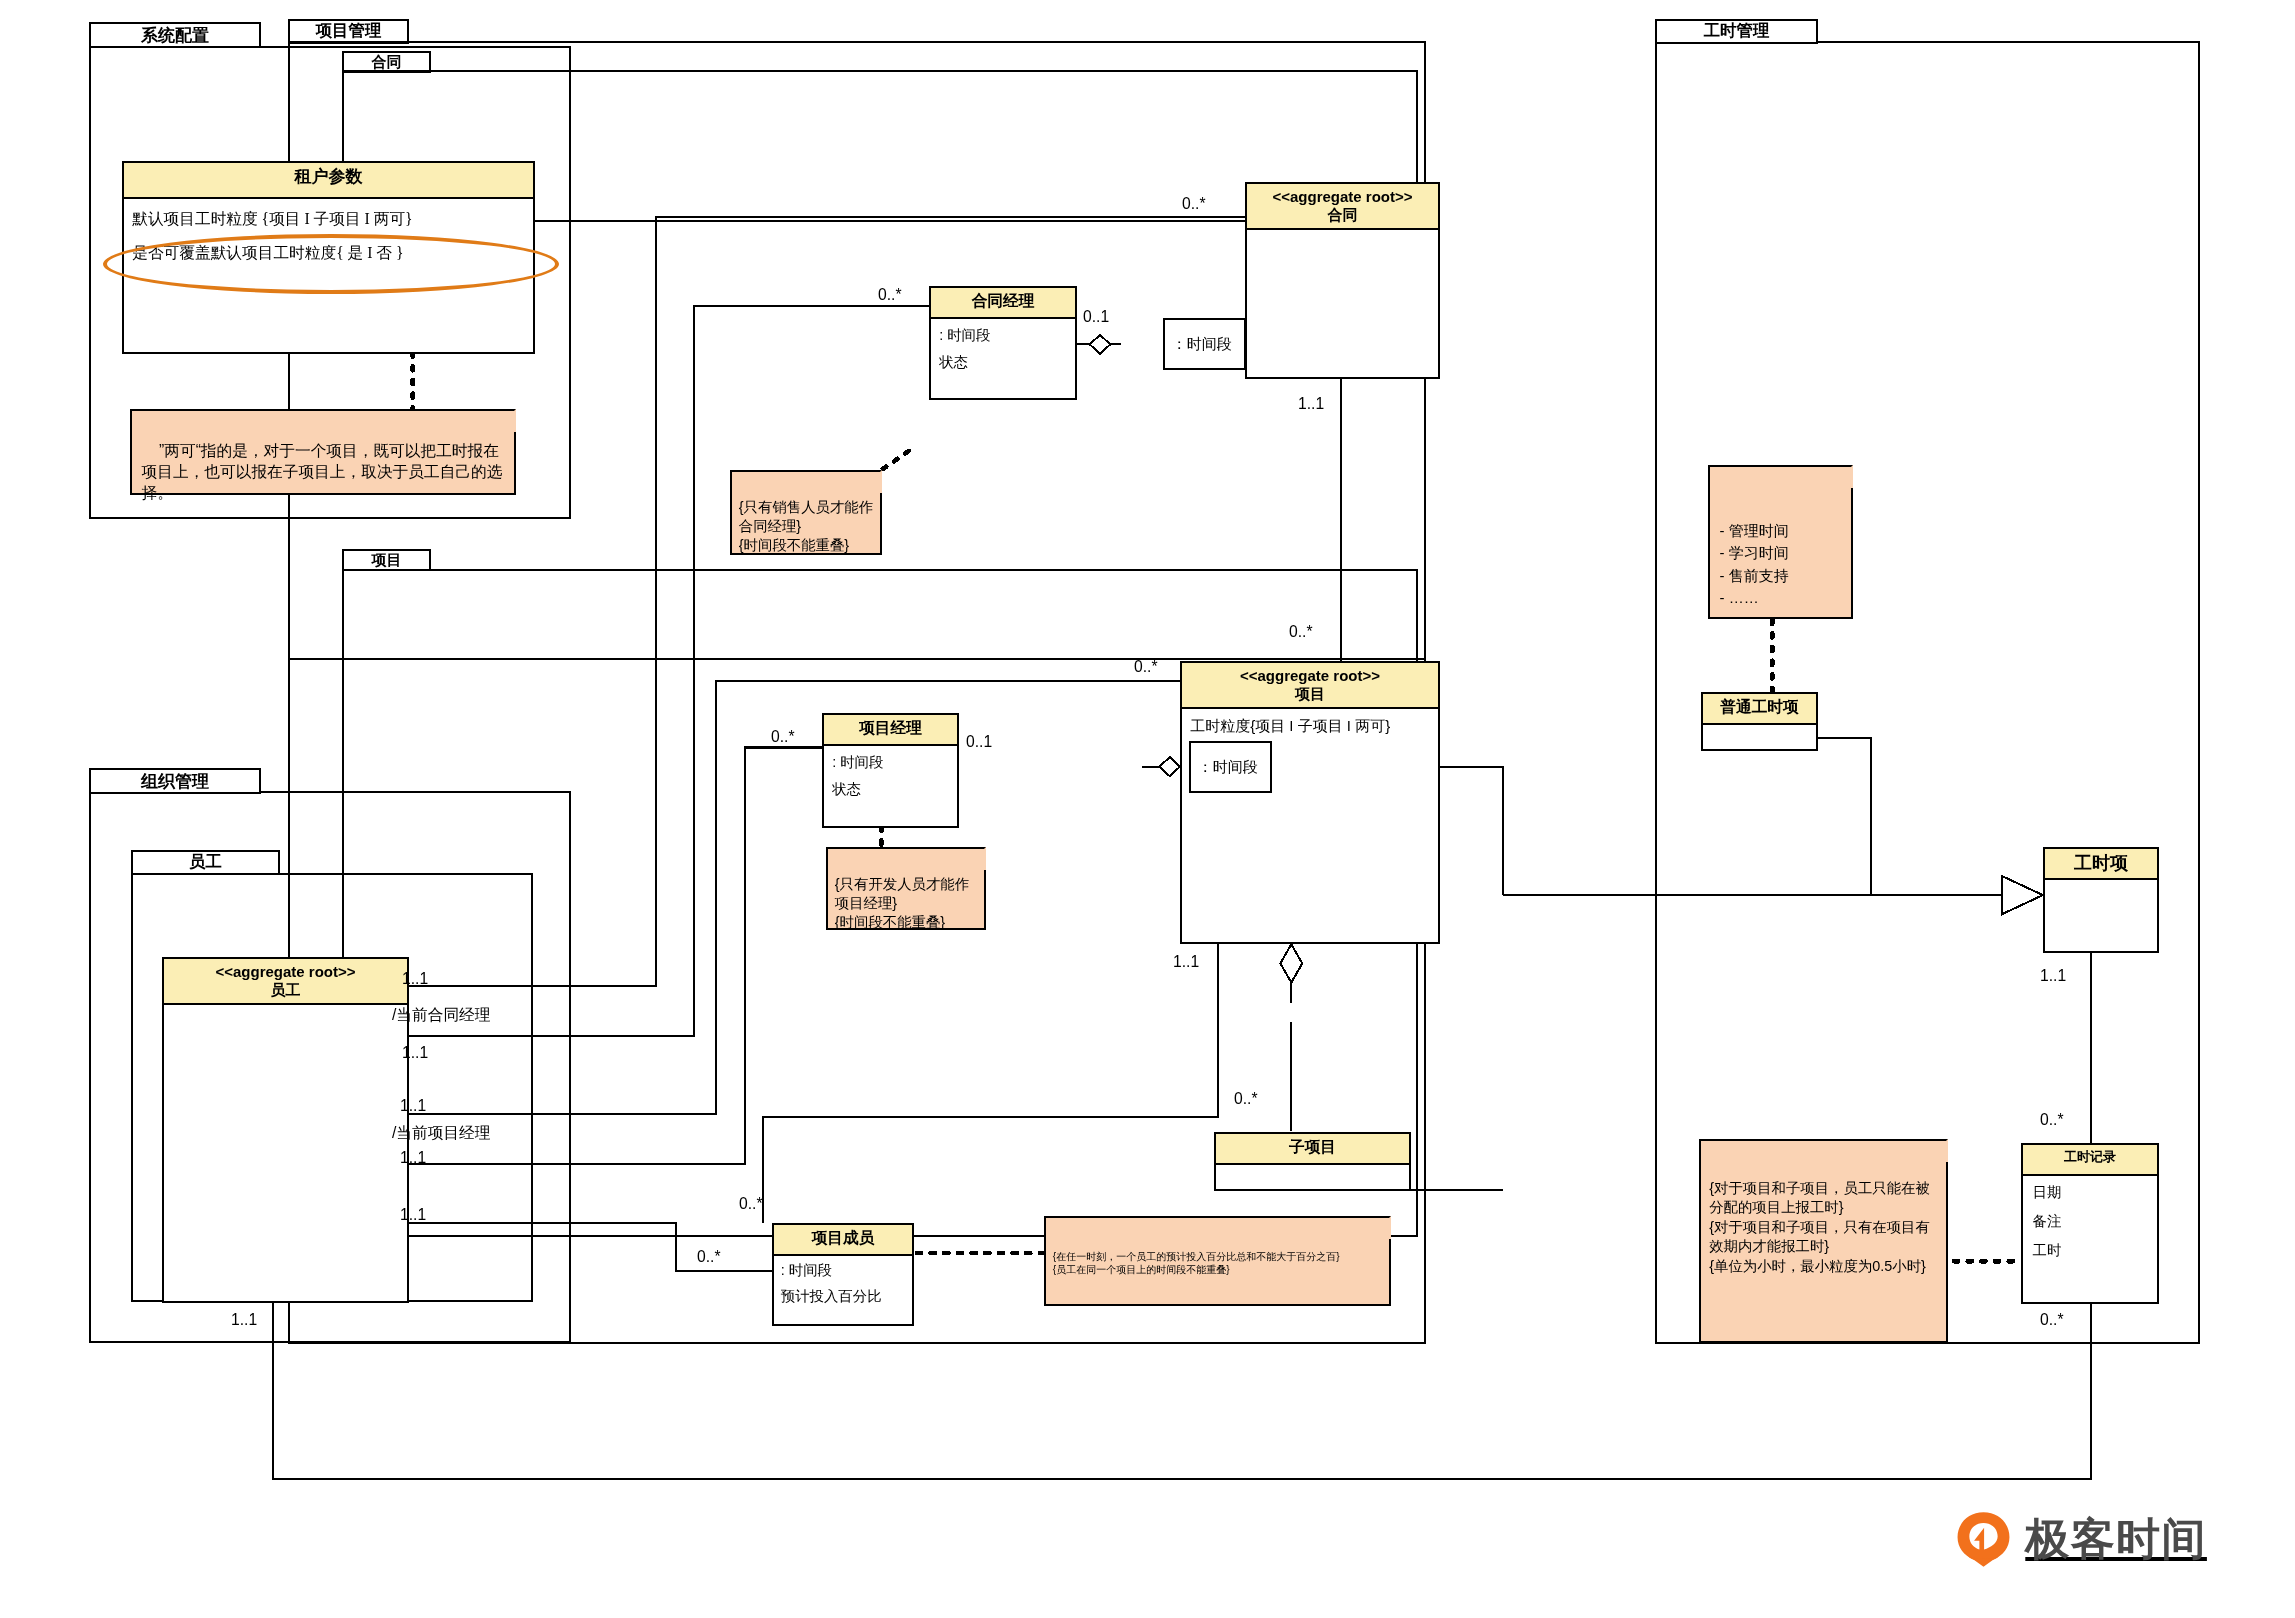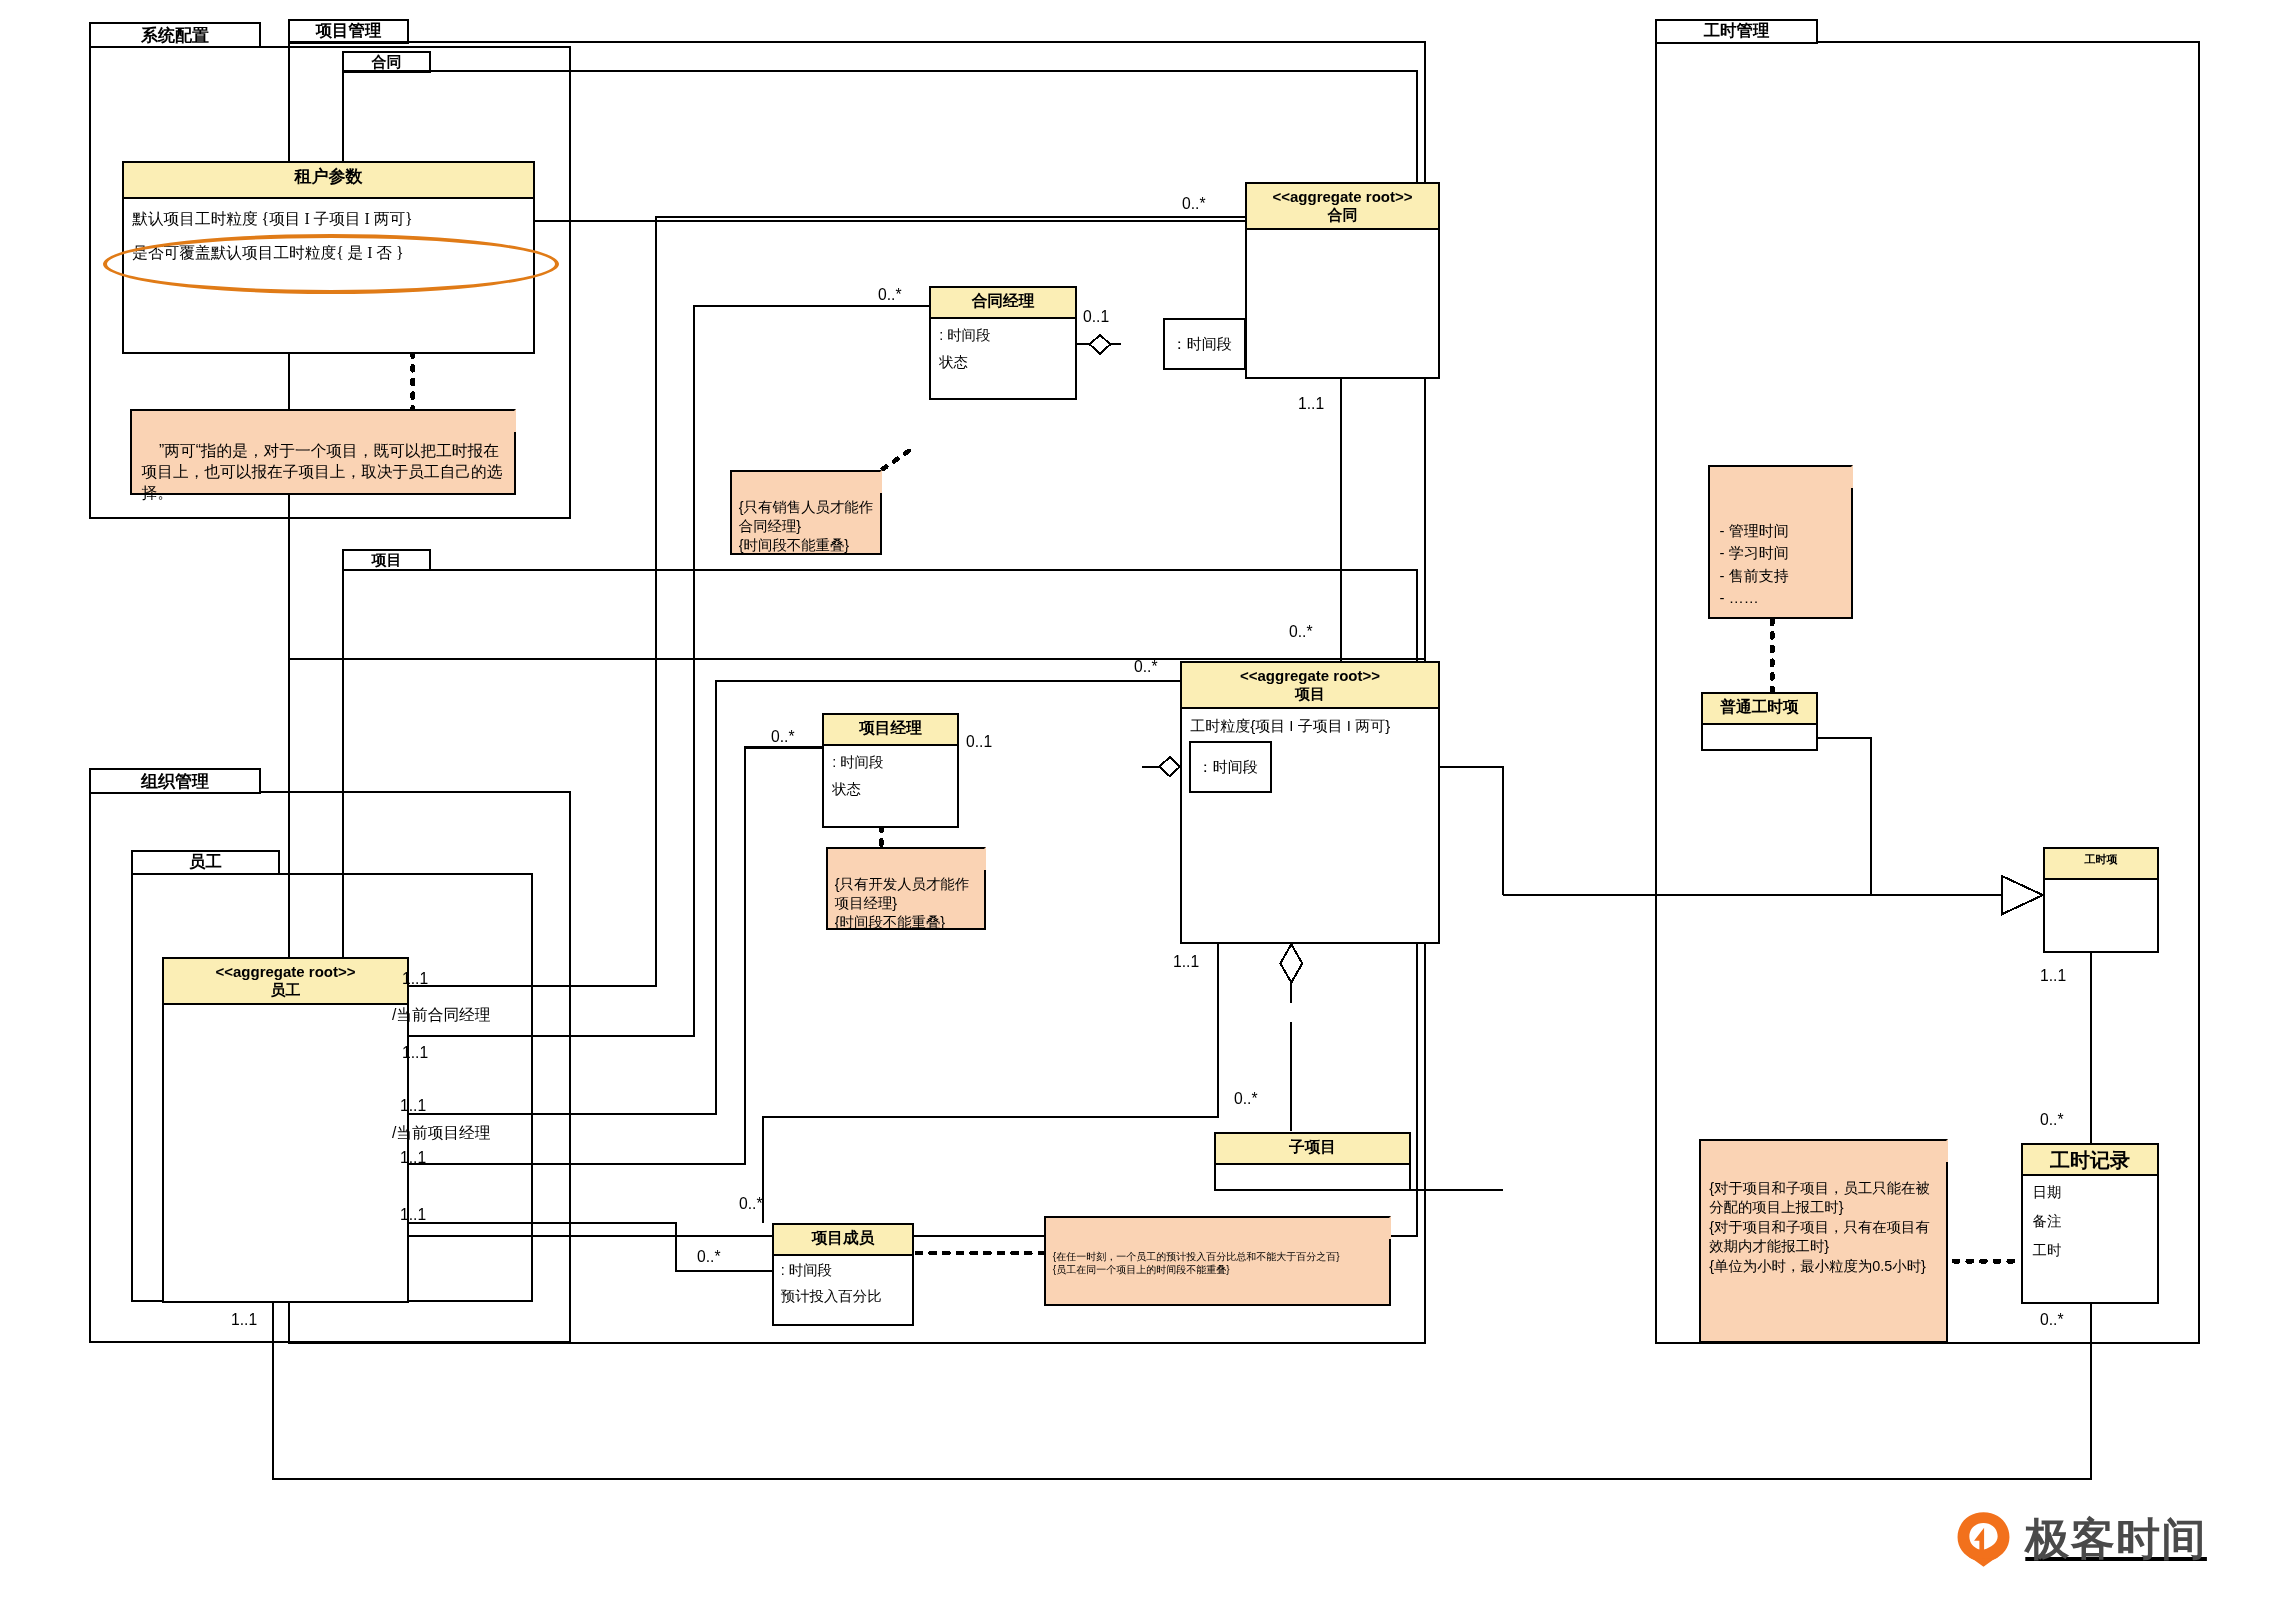--- a/index.html
+++ b/index.html
@@ -206,27 +206,27 @@
     </div>
   </div>
 
   <div class="cls" style="left:1701px;top:692px;width:117px;height:59px;">
     <div class="cls-head" style="font-size:15.7px;height:31px;">
       <span>普通工时项</span>
     </div>
   </div>
 
   <div class="cls" style="left:2043px;top:847px;width:116px;height:106px;">
-    <div class="cls-head" style="font-size:11px;height:31px;text-align:center;">
+    <div class="cls-head" style="font-size:18px;height:31px;text-align:center;">
       <span>工时项</span>
     </div>
   </div>
 
   <div class="cls" style="left:2021px;top:1143px;width:138px;height:161px;">
-    <div class="cls-head" style="font-size:20px;height:31px;">
+    <div class="cls-head" style="font-size:13px;height:31px;">
       <span>工时记录</span>
     </div>
     <div class="cls-attrs" style="font-size:14.4px;padding:2.7px 9.6px;">
       <div class="cls-attr" style="padding:4.8px 0;">日期</div>
       <div class="cls-attr" style="padding:4.8px 0;">备注</div>
       <div class="cls-attr" style="padding:4.8px 0;">工时</div>
     </div>
   </div>
 
   <div class="note" style="left:130px;top:409px;width:386px;height:86px;font-size:15.7px;white-space:pre-wrap;">

